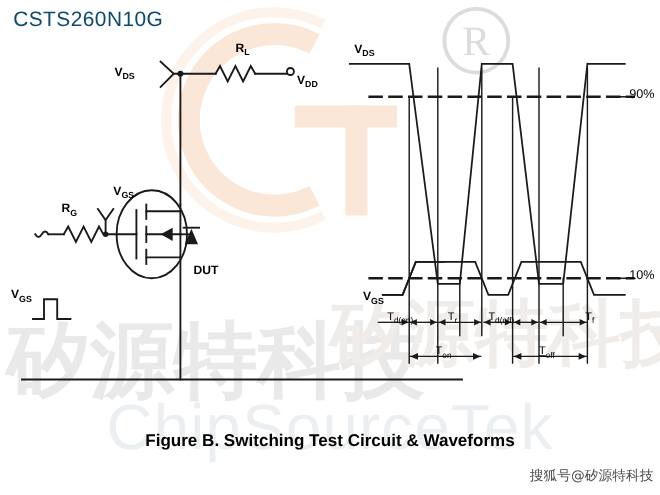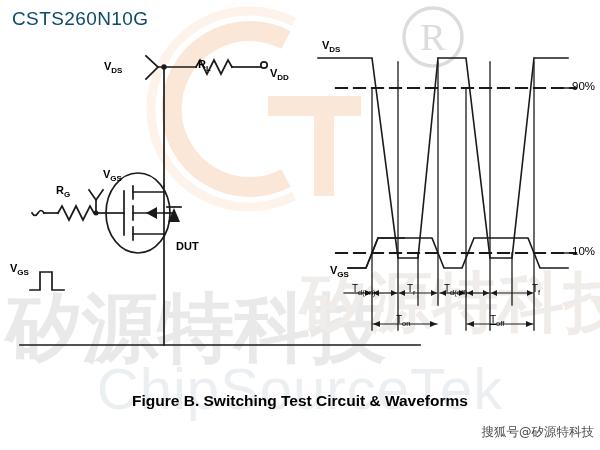--- a/index.html
+++ b/index.html
@@ -211,21 +211,21 @@
       <line x1="563" y1="253" x2="573" y2="253" stroke-width="1.4"></line>
     </g>
   </svg>
 
   <div class="lbl" style="left:104px;top:60px;">
     <span>V</span><span class="sub">DS</span>
   </div>
   <div class="lbl" style="left:270px;top:67px;">
     <span>V</span><span class="sub">DD</span>
   </div>
-  <div class="lbl" style="left:198px;top:38px;margin-top:20px;">
+  <div class="lbl" style="left:214px;top:38px;">
     <span>R</span><span class="sub">L</span>
   </div>
   <div class="lbl" style="left:56px;top:184px;">
     <span>R</span><span class="sub">G</span>
   </div>
   <div class="lbl" style="left:103px;top:168px;">
     <span>V</span><span class="sub">GS</span>
   </div>
   <div class="lbl" style="left:176px;top:240px;text-align:right;">
     <span>DUT</span>

